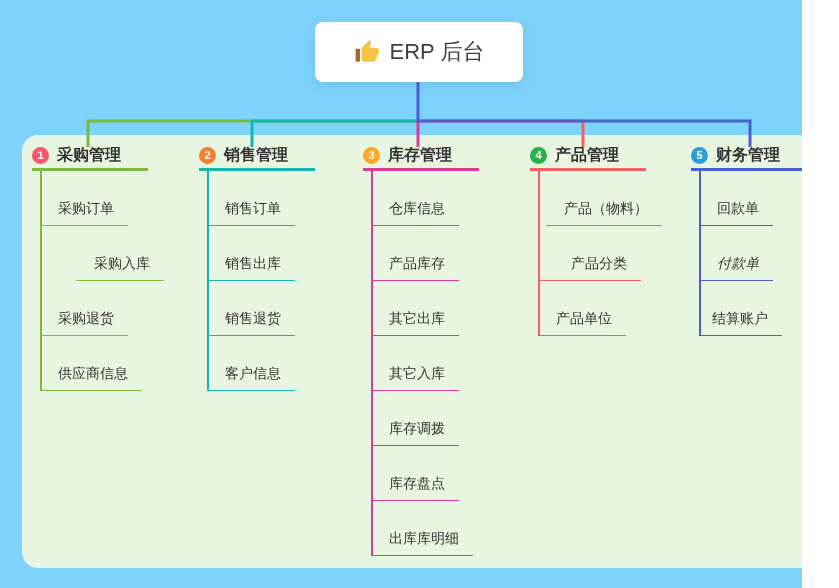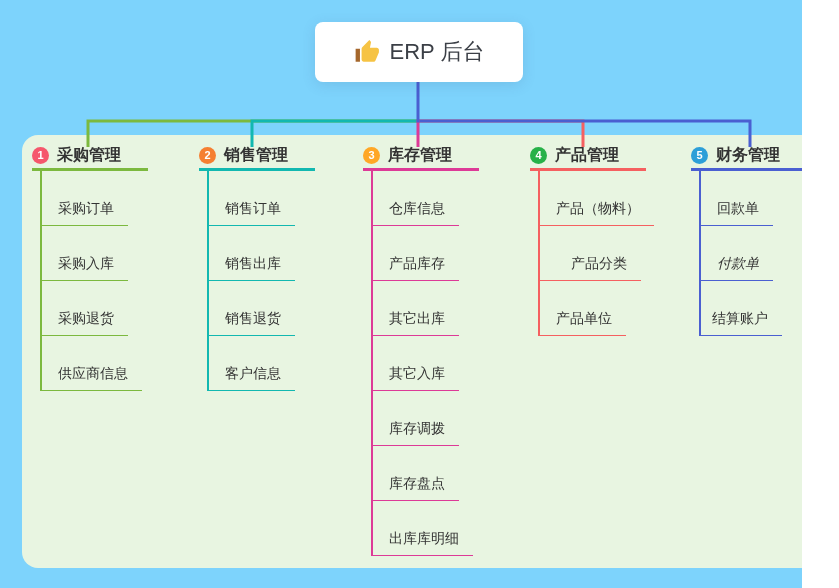--- a/index.html
+++ b/index.html
@@ -59,21 +59,21 @@
         <div class="branch-header" style="border-bottom-color: rgb(124, 185, 63);">
           <span class="badge" style="background: rgb(245, 87, 108);">1</span>
           <span class="branch-label" style="color: rgb(51, 51, 51);">采购管理</span>
         </div>
         <div class="children">
           <div class="vline" style="background: rgb(124, 185, 63);"></div>
           <div class="child">
             <span class="child-label" style="color: rgb(51, 51, 51); border-bottom-color: rgb(124, 185, 63);">采购订单</span>
           </div>
           <div class="child">
-            <span class="child-label" style="color: rgb(51, 51, 51); border-bottom-color: rgb(124, 185, 63);">采购入库</span>
+            <span class="child-label" style="color: rgb(51, 51, 51); border-bottom-color: rgb(124, 185, 63); margin-left: 36px;">采购入库</span>
           </div>
           <div class="child">
             <span class="child-label" style="color: rgb(51, 51, 51); border-bottom-color: rgb(124, 185, 63);">采购退货</span>
           </div>
           <div class="child">
             <span class="child-label" style="color: rgb(51, 51, 51); border-bottom-color: rgb(124, 185, 63);">供应商信息</span>
           </div>
         </div>
       </div>
       <div class="branch" style="left: 199px;">
@@ -128,21 +128,21 @@
         </div>
       </div>
       <div class="branch" style="left: 530px;">
         <div class="branch-header" style="border-bottom-color: rgb(245, 96, 96);">
           <span class="badge" style="background: rgb(39, 177, 72);">4</span>
           <span class="branch-label" style="color: rgb(51, 51, 51);">产品管理</span>
         </div>
         <div class="children">
           <div class="vline" style="background: rgb(245, 96, 96);"></div>
           <div class="child">
-            <span class="child-label" style="color: rgb(51, 51, 51); border-bottom-color: rgb(245, 96, 96);">产品（物料）</span>
+            <span class="child-label" style="color: rgb(51, 51, 51); border-bottom-color: rgb(245, 96, 96); margin-left: 8px;">产品（物料）</span>
           </div>
           <div class="child">
             <span class="child-label" style="color: rgb(51, 51, 51); border-bottom-color: rgb(245, 96, 96); padding-left: 33px;">产品分类</span>
           </div>
           <div class="child">
             <span class="child-label" style="color: rgb(51, 51, 51); border-bottom-color: rgb(245, 96, 96);">产品单位</span>
           </div>
         </div>
       </div>
       <div class="branch" style="left: 691px;">

